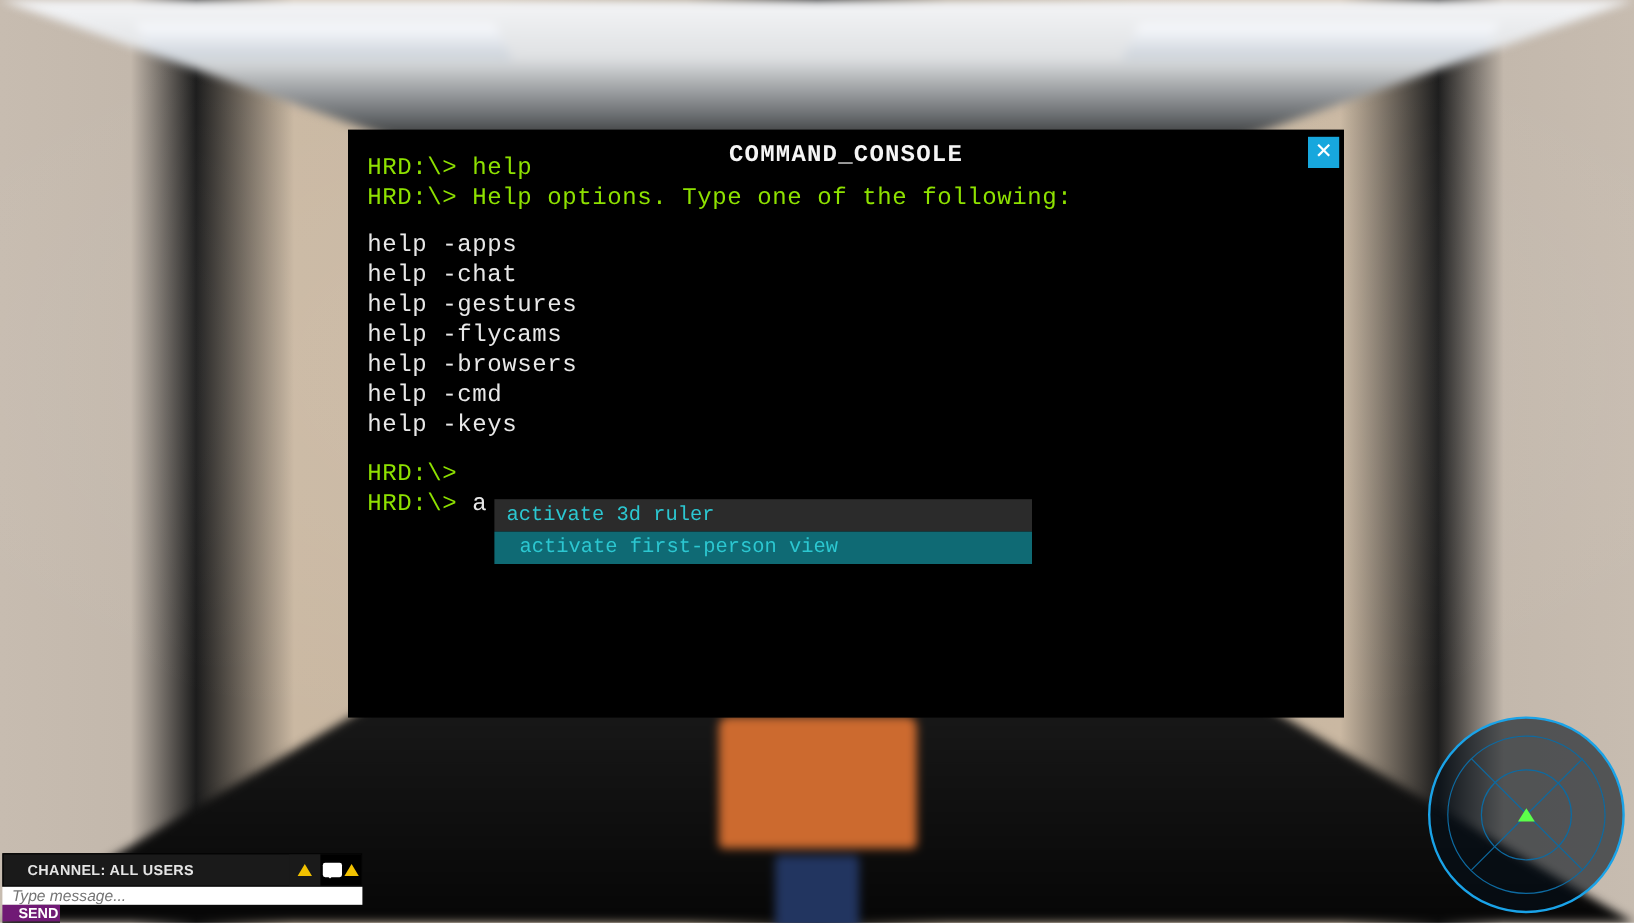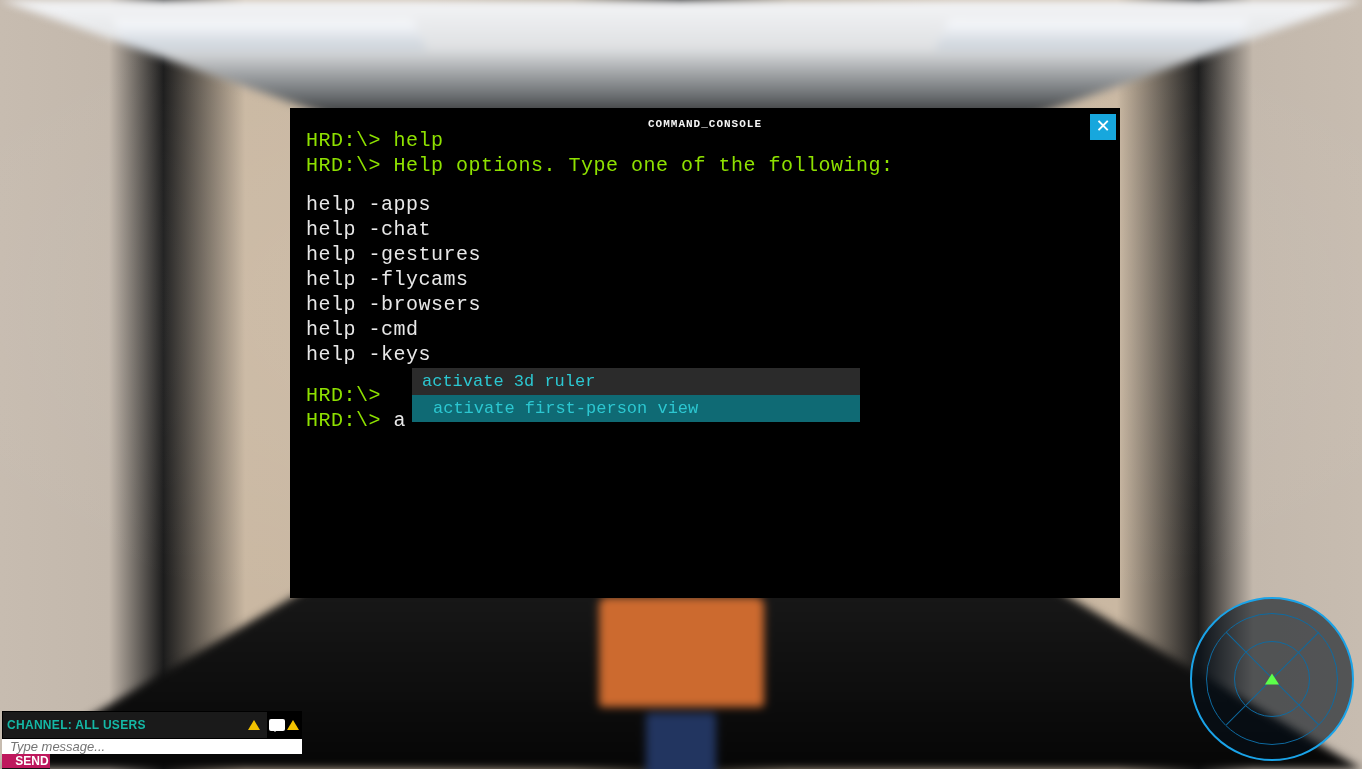--- a/index.html
+++ b/index.html
@@ -35,62 +35,62 @@
 .av-head { width:58px; height:62px; background:#b68d77; border-radius:10px 10px 8px 8px; margin:0 auto; }
 .av-torso { width:165px; height:110px; margin:6px auto 0; background:#cc6a2f; border-radius:8px 8px 4px 4px; }
 .av-legs { width:70px; height:80px; margin:6px auto 0; background:#223560; border-radius:4px; }
 
 .console {
   position:absolute; top:108px; left:290px; width:830px; height:490px;
   background:#000; z-index:5; padding:10px 16px;
 }
 .console-title {
   position:absolute; top:10px; left:0; right:0; text-align:center;
-  color:#f5f5f5; font-weight:bold; letter-spacing:1px; font-size:11px;
+  color:#f5f5f5; font-weight:bold; letter-spacing:1px; font-size:20px;
 }
 .close-btn {
   position:absolute; top:6px; right:4px; width:26px; height:26px;
   background:#17a7dd; display:flex; align-items:center; justify-content:center;
   color:#fff; font-weight:bold; font-size:22px; cursor:pointer; line-height:1;
 }
 .console-body { margin-top:10px; font-size:20px; line-height:1.25; letter-spacing:0.5px; }
 .prompt { color:#8ee100; }
 .resp   { color:#8ee100; }
 .help-list { color:#e8e8e8; margin-top:14px; }
 .help-list div { white-space:pre; }
 .spacer { height:16px; }
 .cmd-input { color:#8ee100; }
 .input-char { color:#e8e8e8; }
 
 .autocomplete {
   position:absolute; top:260px; left:122px; width:448px;
   font-size:17px;
 }
 .ac-item { padding:4px 10px; color:#2cc7d1; cursor:pointer; }
-.ac-item.sel { background:#2b2b2b; }
+.ac-item.sel { background:#2b2b2b;margin-top:48px; }
 .ac-item.alt { background:#0f6a74;padding-left:21px; }
 
 .chat-bar {
   position:absolute; left:2px; bottom:2px; width:300px; z-index:6;
   display:flex; flex-direction:column;
 }
 .channel-row {
   display:flex; align-items:center; height:28px;
   background:#1a1a1a; border:1px solid #000;
 }
-.channel-label { flex:1; padding:0 4px; color:#14b8a6; font:bold 12px Arial, sans-serif; letter-spacing:0.3px; }
+.channel-label { flex:1; padding:0 20px; color:#e5e5e5; font:bold 12px Arial, sans-serif; letter-spacing:0.3px; }
 .caret-btn { width:26px; height:26px; background:#1a1a1a; display:flex; align-items:center; justify-content:center; cursor:pointer; }
 .dot-btn { width:34px; height:26px; background:#000; position:relative; cursor:pointer; display:flex; align-items:center; justify-content:center; gap:2px; }
 .speech-ico { width:16px; height:12px; background:#fff; border-radius:2px; position:relative; }
 .speech-ico::after { content:""; position:absolute; left:3px; bottom:-4px; width:0; height:0; border:3px solid transparent; border-top-color:#fff; }
 .yellow-caret { width:0; height:0; border-left:6px solid transparent; border-right:6px solid transparent; border-bottom:10px solid #f2c200; }
 
 .input-row { display:flex; height:28px;flex-direction:column; }
 .msg-input { flex:1; background:#fff; border:none; padding:0 8px; font:italic 13px Arial, sans-serif; color:#7a7a7a; }
-.send-btn { width:48px; background:#be185d; color:#fff; font:bold 12px Arial, sans-serif; border:none; cursor:pointer;padding-left:12px; }
+.send-btn { width:48px; background:#701a75; color:#fff; font:bold 12px Arial, sans-serif; border:none; cursor:pointer;padding-left:12px; }
 .apps-btn { width:48px; background:#111; color:#fff; font:bold 12px Arial, sans-serif; border:none; cursor:pointer; }
 .lock-btn { width:28px; background:#1a1a1a; display:flex; align-items:center; justify-content:center; cursor:pointer; }
 .lock-ico { width:10px; height:10px; border:2px solid #1aa3e8; border-bottom:none; border-radius:6px 6px 0 0; position:relative; top:-3px; }
 .lock-ico::after { content:""; position:absolute; left:-4px; top:6px; width:16px; height:10px; background:#1aa3e8; border-radius:2px; }
 
 .radar {
   position:absolute; right:8px; bottom:8px; width:164px; height:164px;
   z-index:6;
 }
 .radar-ring { position:absolute; inset:0; border:2px solid #1aa3e8; border-radius:50%; background:rgba(5,15,25,0.6); }

